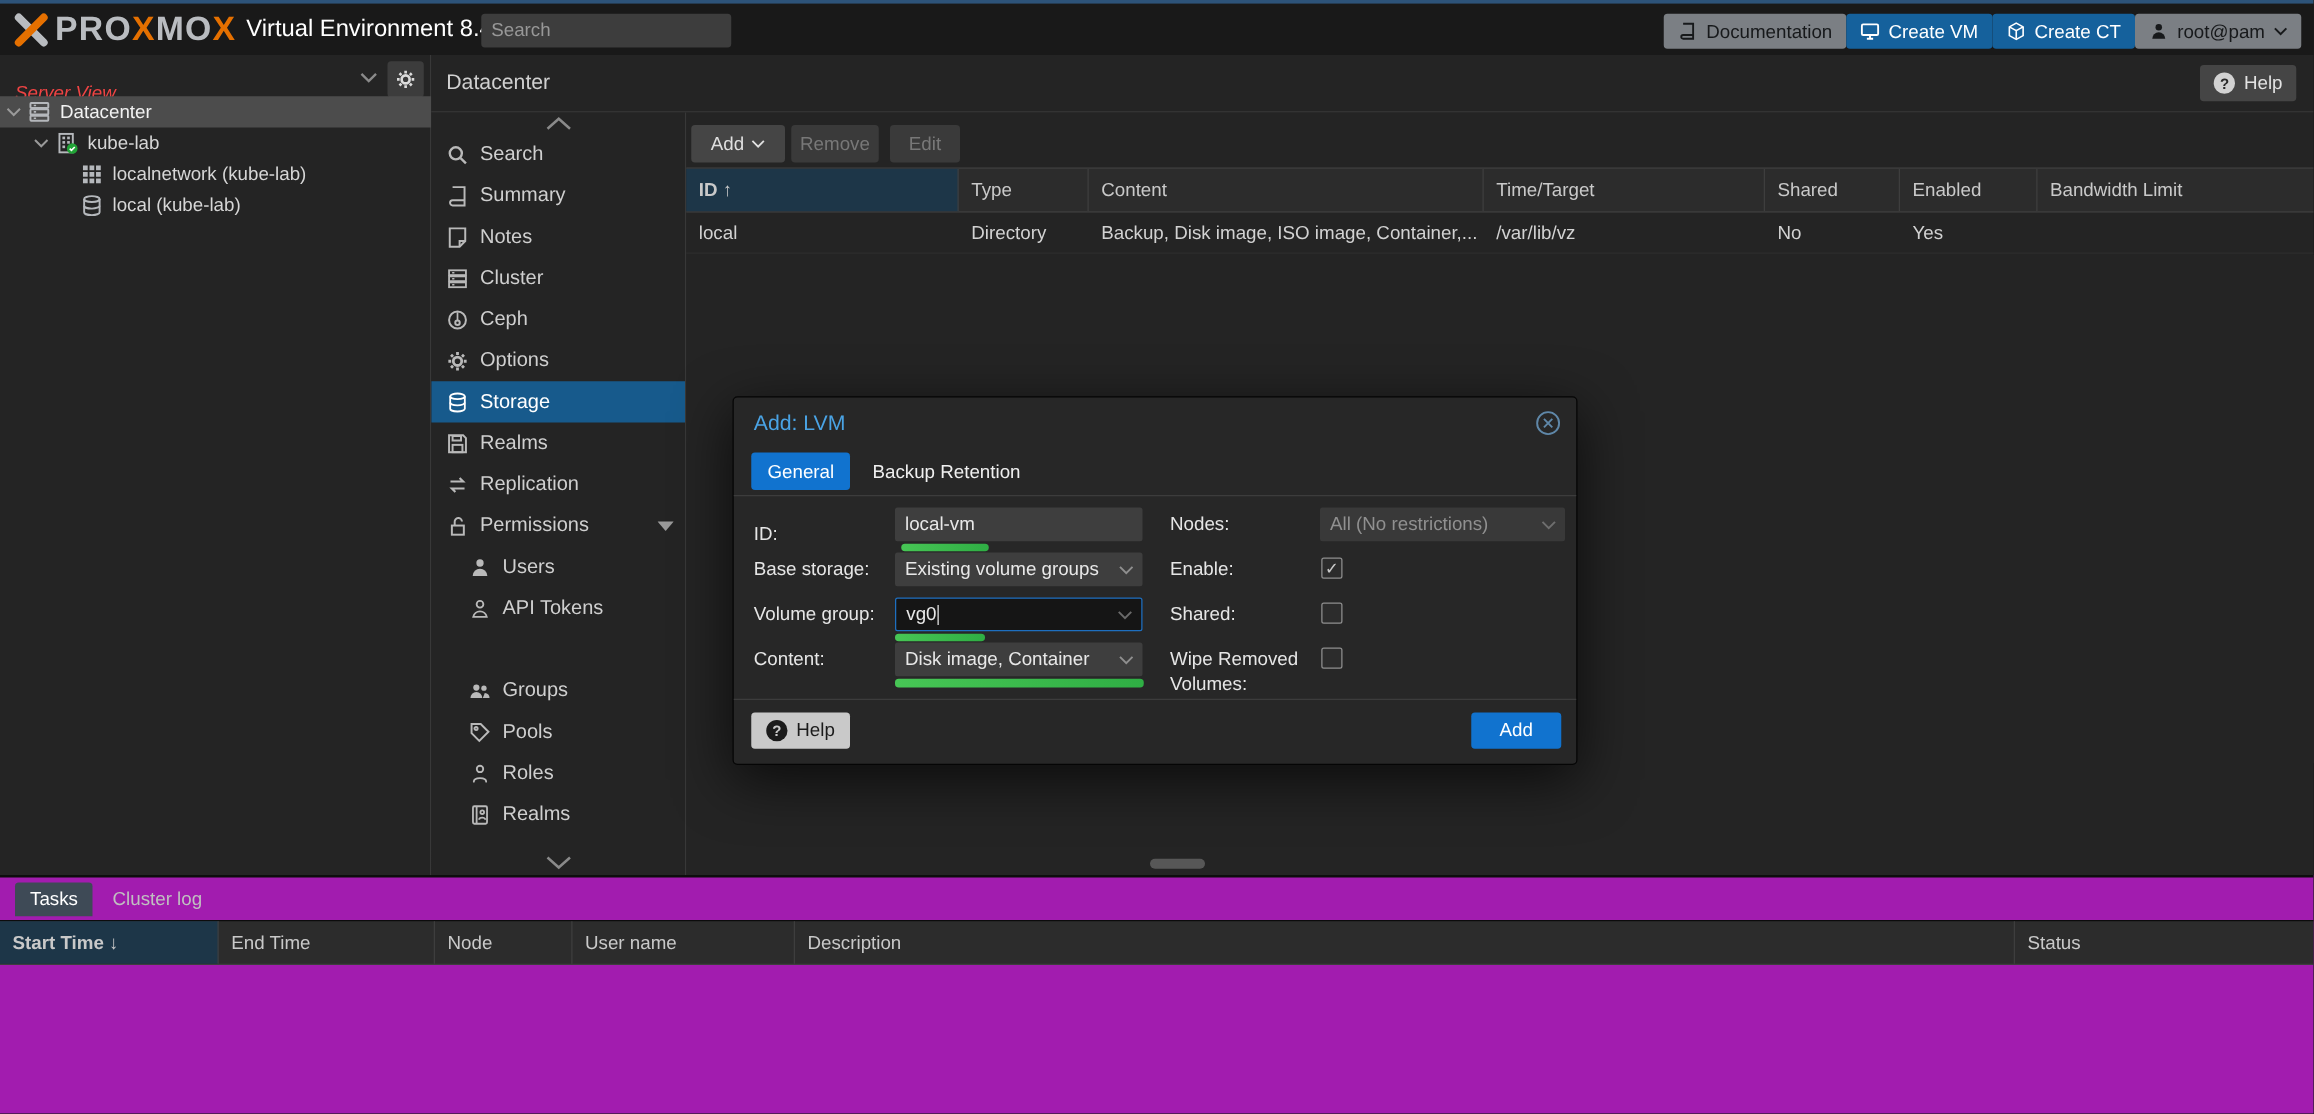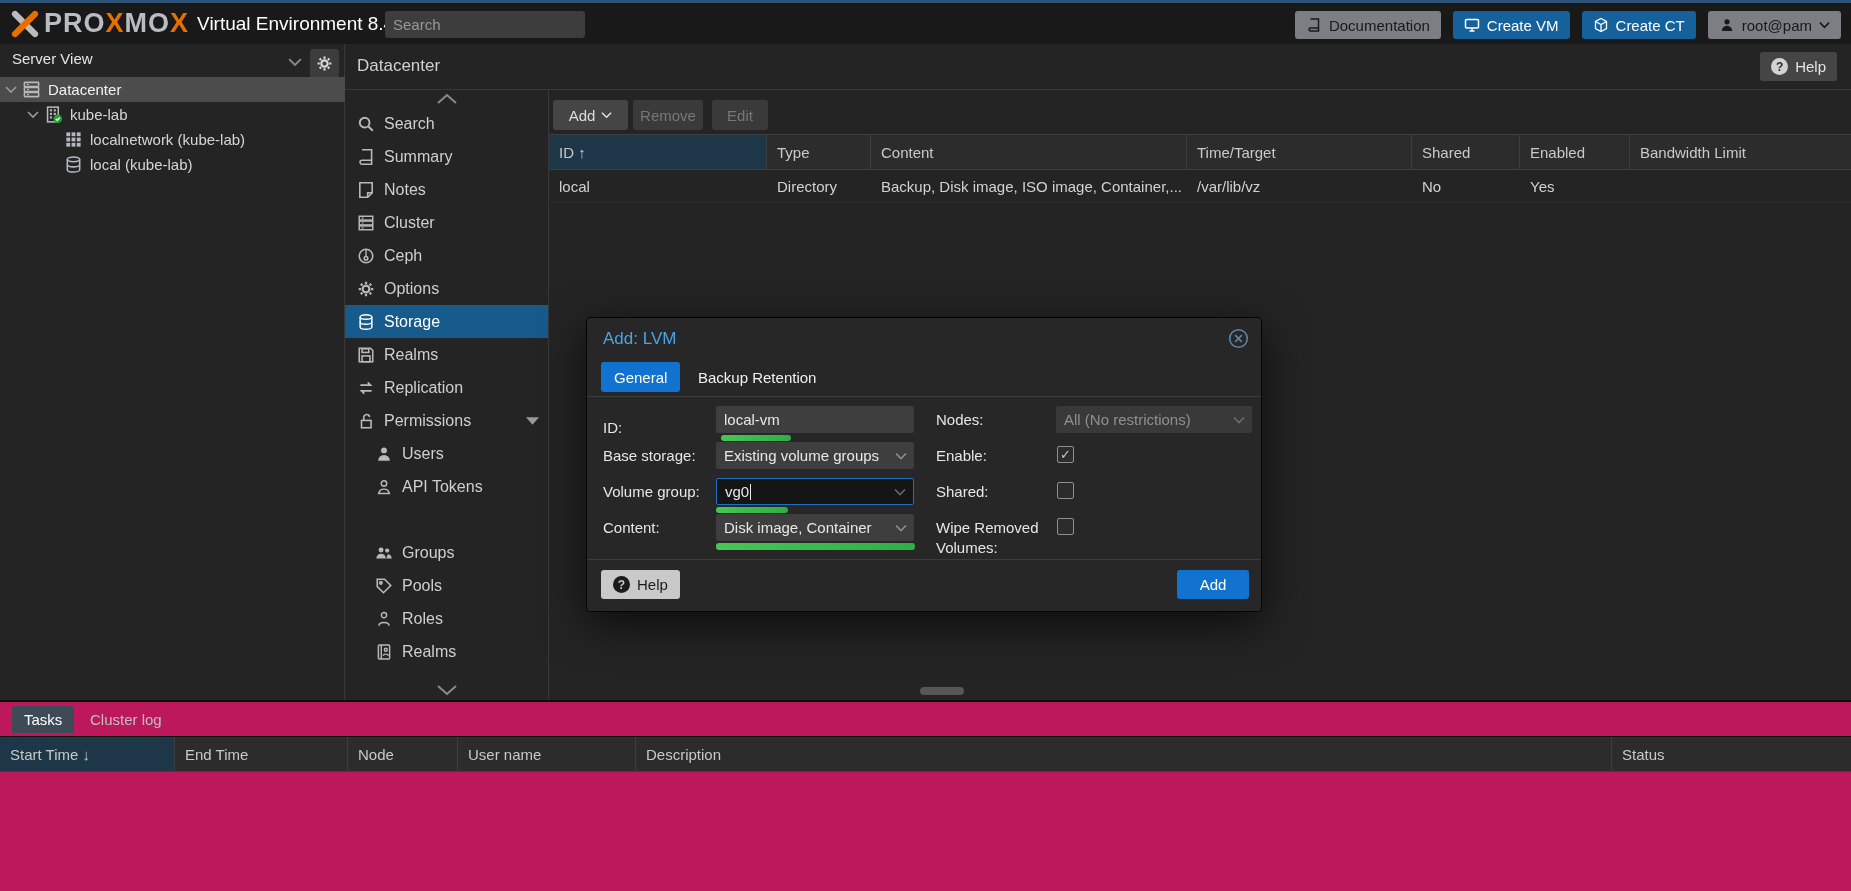--- a/index.html
+++ b/index.html
@@ -11,30 +11,30 @@
 
   
   .topstrip { left:0; top:0; width:1851px; height:3px; background:#2d5379; }
   .hdr { left:0; top:3px; width:1851px; height:41px; background:#191919; display:flex; align-items:center; }
   .logo-mark { width:30px; height:30px; margin-left:10px; }
   .logo-text { font-size:27px; font-weight:bold; letter-spacing:1px; color:#b9bcc0; margin-left:4px; }
   .logo-x { color:#e57000; }
   .subtitle { color:#ffffff; font-size:19px; margin-left:8px; }
   .search-input { position:absolute; left:385px; top:8px; width:200px; height:27px; background:#3d3d3d; border:none; border-radius:3px; color:#dddddd; font-size:15px; padding:0 8px; font-family:"Liberation Sans",sans-serif; }
   .search-input::placeholder { color:#989898; }
-  .hdr-btns { position:absolute; right:10px; top:8px; display:flex; gap:12px; }
+  .hdr-btns { position:absolute; right:10px; top:8px; display:flex; gap:0; }
   .hbtn { height:28px; display:flex; align-items:center; gap:7px; padding:0 11px; border-radius:3px; font-size:15px; cursor:pointer; }
   .hbtn.gray { background:#7b7f84; color:#17191b; }
   .hbtn.blue { background:#15619c; color:#ffffff; }
   .hbtn .ico { width:16px; height:16px; }
 
   
   .sidebar { left:0; top:44px; width:345px; height:656px; background:#242424; border-right:1px solid #383838; }
   .sv-bar { position:absolute; left:0; top:2px; width:345px; height:33px; }
-  .sv-label { position:absolute; left:12px; top:4px; color:#e5e5e5; }
+  .sv-label { position:absolute; left:12px; top:20px; color:#ef4444;font-style:italic; }
   .sv-caret { position:absolute; left:288px; top:11px; width:14px; height:10px; color:#8a8a8a; }
   .gear-btn { position:absolute; right:6px; top:3px; width:29px; height:29px; background:#3c3c3c; border-radius:3px; display:flex; align-items:center; justify-content:center; color:#dcdcdc; cursor:pointer; }
   .gear-btn .ico { width:17px; height:17px; }
   .tree-row { position:absolute; left:0; width:345px; height:25px; display:flex; align-items:center; color:#d6d6d6; cursor:pointer; }
   .tree-row.sel { background:#4c4c4c; color:#f2f2f2; }
   .t-caret { width:12px; height:9px; color:#9a9a9a; position:absolute; }
   .t-ico { width:19px; height:19px; color:#b5b8bc; position:absolute; }
   .t-label { position:absolute; white-space:nowrap; }
 
   
@@ -57,28 +57,28 @@
   .m-item .exp-caret { position:absolute; right:10px; width:13px; height:9px; color:#9a9a9a; }
   .m-fade { position:absolute; left:0; bottom:0; width:203px; height:40px; background:linear-gradient(180deg, rgba(36,36,36,0), #242424 75%); pointer-events:none; }
 
   
   .content { left:549px; top:90px; width:1302px; height:610px; background:#242424; }
   .tbtn { position:absolute; top:10px; height:30px; border-radius:3px; display:flex; align-items:center; justify-content:center; gap:6px; font-size:15px; cursor:pointer; }
   .tbtn.on { background:#454545; color:#dfdfdf; }
   .tbtn.off { background:#3a3a3a; color:#787878; cursor:default; }
   .grid-head { position:absolute; left:0; top:44px; width:1302px; height:36px; background:#2c2c2c; border-top:1px solid #3e3e3e; border-bottom:1px solid #3e3e3e; display:flex; }
   .gh-cell { height:100%; display:flex; align-items:center; padding-left:10px; color:#c9c9c9; border-right:1px solid #3e3e3e; }
-  .gh-cell.sorted { background:#1d3648; }
+  .gh-cell.sorted { background:#1d3648;font-weight:bold; }
   .grid-row { position:absolute; left:0; top:81px; width:1302px; height:32px; display:flex; border-bottom:1px solid #2d2d2d; }
   .gr-cell { height:100%; display:flex; align-items:center; padding-left:10px; color:#d2d2d2; white-space:nowrap; overflow:hidden; }
   .c0{width:218px}.c1{width:104px}.c2{width:316px}.c3{width:225px}.c4{width:108px}.c5{width:110px}.c6{width:221px}
   .hscroll-thumb { position:absolute; left:371px; top:597px; width:44px; height:8px; background:#575757; border-radius:4px; }
 
   
-  .bottom { left:0; top:700px; width:1851px; height:191px; background:#be185d; border-top:2px solid #0d0d0d; }
+  .bottom { left:0; top:700px; width:1851px; height:191px; background:#a21caf; border-top:2px solid #0d0d0d; }
   .btab { position:absolute; top:4px; height:27px; display:flex; align-items:center; padding:0 12px; font-size:15px; cursor:pointer; }
   .btab.sel { background:#3e4a56; color:#ffffff; border-radius:3px 3px 0 0; }
   .btab.plain { color:#c0c0c0; }
   .b-head { position:absolute; left:0; top:34px; width:1851px; height:36px; background:#2c2c2c; border-top:1px solid #0c0c0c; border-bottom:1px solid #3e3e3e; display:flex; }
   .t0{width:175px}.t1{width:173px}.t2{width:110px}.t3{width:178px}.t4{width:976px}.t5{flex:1}
 
   
   .modal { left:586px; top:317px; width:676px; height:295px; background:#272727; border:1px solid #050505; border-radius:4px; box-shadow:0 12px 45px rgba(0,0,0,0.68); z-index:50; }
   .m-title { position:absolute; left:16px; top:11px; font-size:17px; color:#4aa3e4; }
   .m-close { position:absolute; right:12px; top:10px; width:21px; height:21px; color:#5f87a8; cursor:pointer; }

